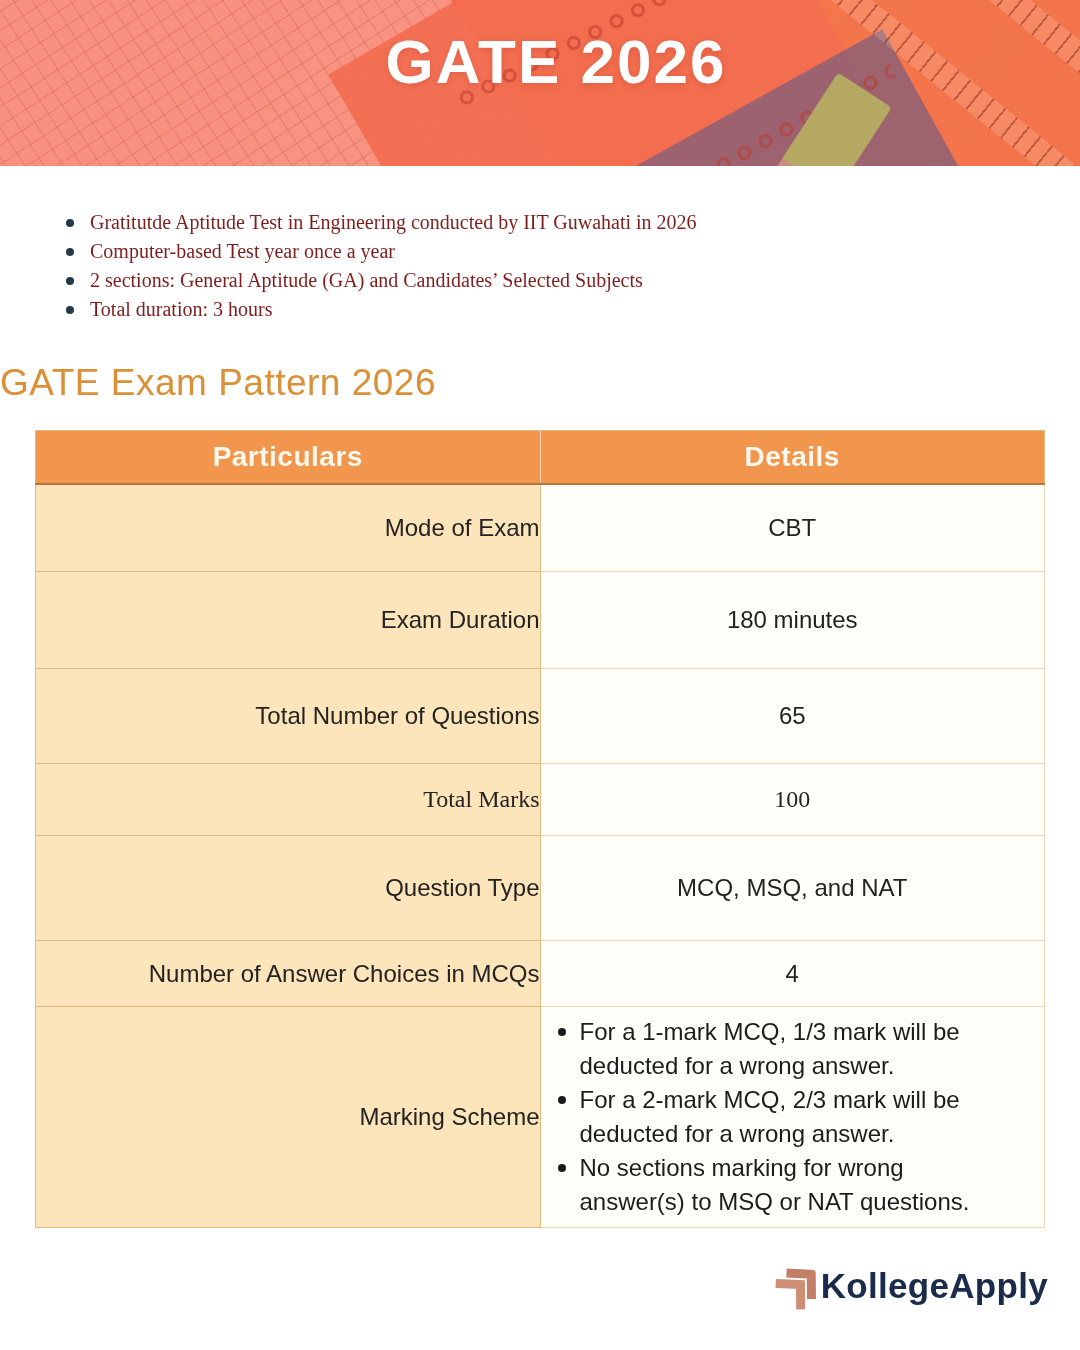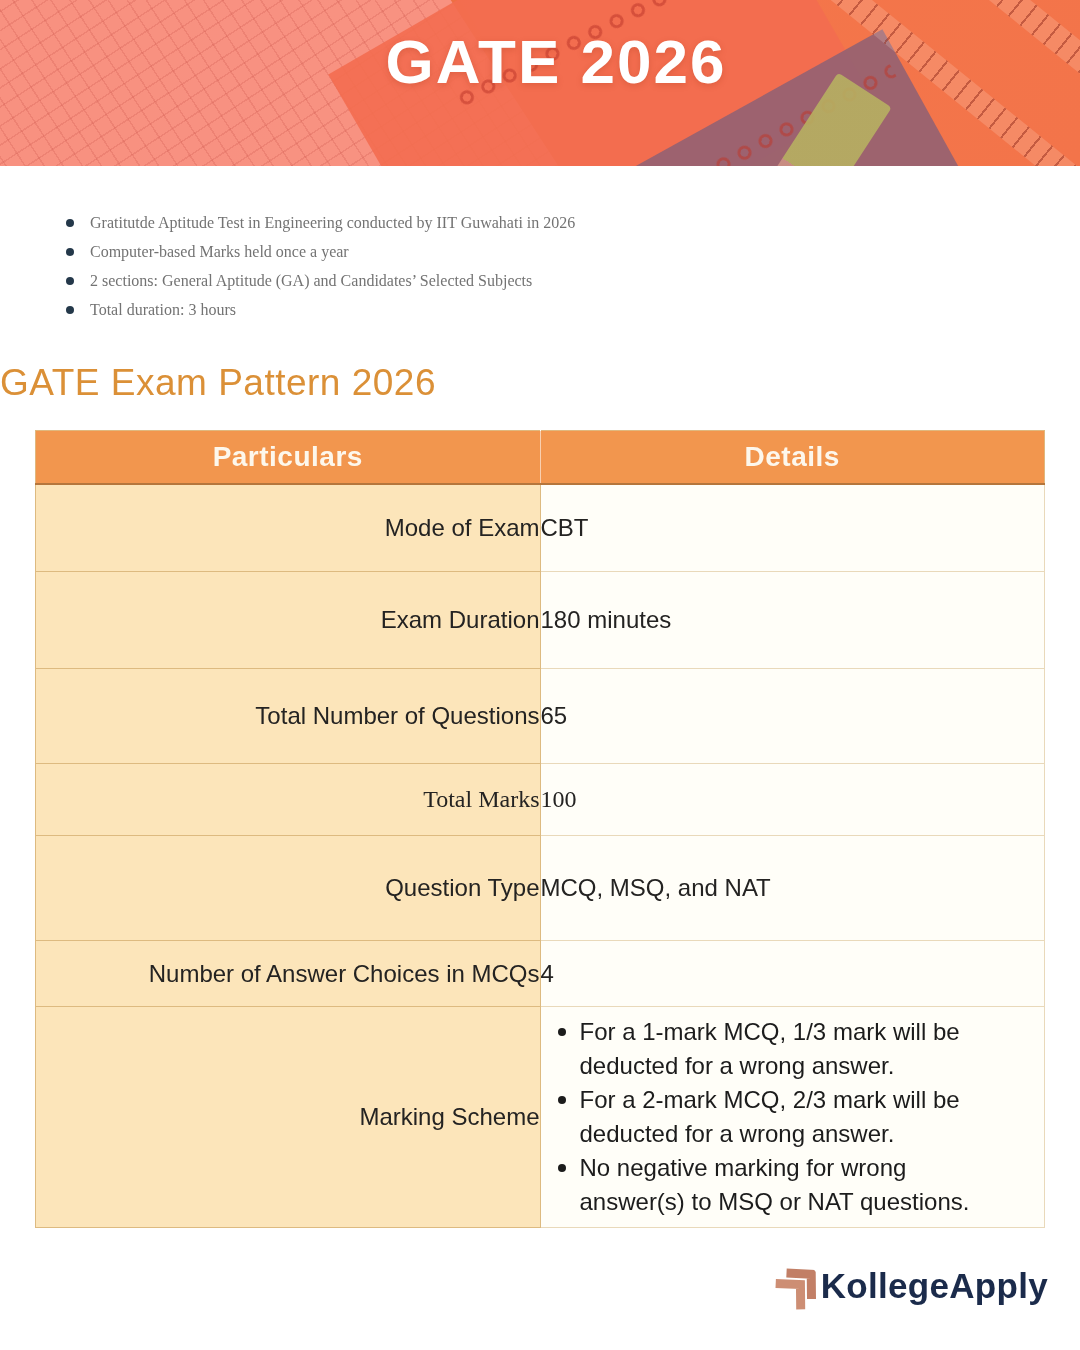--- a/index.html
+++ b/index.html
@@ -60,21 +60,21 @@
     font-size:62px; font-weight:800; letter-spacing:2px;
     text-shadow:0 2px 6px rgba(160,50,20,0.25);
   }
 
   
   .intro { margin:42px 0 0 0; padding-left:64px; }
   .intro ul { list-style:none; }
   .intro li {
     position:relative; padding-left:26px;
     font-family:"Liberation Serif", serif;
-    font-size:16px; line-height:29px; color:#737373;
+    font-size:20px; line-height:29px; color:#7f1d1d;
   }
   .intro li::before {
     content:""; position:absolute; left:2px; top:11px;
     width:8px; height:8px; border-radius:50%; background:#24384a;
   }
 
   
   .section-title {
     margin-top:38px; text-align:left;
     font-size:37px; font-weight:400; color:#db9037; letter-spacing:0.5px;
@@ -91,21 +91,21 @@
     font-size:28px; font-weight:800; letter-spacing:0.5px;
     border-bottom:2px solid #b5763c;
   }
   table.pattern th + th { border-left:1px solid rgba(255,255,255,0.55); }
   table.pattern td { vertical-align:middle; font-size:24px; color:#242322; }
   td.part {
     width:50%; text-align:right; background:#fce5ba;
     border:1px solid #ddba80;
   }
   td.det  {
-    width:50%; text-align:left; background:#fffef8;
+    width:50%; text-align:center; background:#fffef8;
     border:1px solid #e9d9ba;
   }
   tr.r1 td { height:88px; }  tr.r2 td { height:97px; }
   tr.r3 td { height:95px; }  tr.r4 td { height:72px;font-family:Liberation Serif, serif; }
   tr.r5 td { height:105px; } tr.r6 td { height:66px;margin-left:33px; }
   tr.r7 td { height:220px; }
   td.det-list { text-align:left; padding:8px 30px 8px 13px; }
   td.det-list ul { list-style:none; }
   td.det-list li {
     position:relative; padding-left:26px;
@@ -134,21 +134,21 @@
     <div class="deco coil coil-mid"></div>
     <div class="deco highlighter"></div>
     <div class="deco ruler1"></div>
     <div class="deco ruler2"></div>
     <h1 class="hero-title">GATE 2026</h1>
   </div>
 
   <div class="intro">
     <ul>
       <li>Gratitutde Aptitude Test in Engineering conducted by IIT Guwahati in 2026</li>
-      <li>Computer-based Marks held once a year</li>
+      <li>Computer-based Test year once a year</li>
       <li>2 sections: General Aptitude (GA) and Candidates’ Selected Subjects</li>
       <li>Total duration: 3 hours</li>
     </ul>
   </div>
 
   <h2 class="section-title">GATE Exam Pattern 2026</h2>
 
   <table class="pattern">
     <thead>
       <tr>
@@ -180,21 +180,21 @@
       <tr class="r6">
         <td class="part">Number of Answer Choices in MCQs</td>
         <td class="det">4</td>
       </tr>
       <tr class="r7">
         <td class="part">Marking Scheme</td>
         <td class="det det-list">
           <ul>
             <li>For a 1-mark MCQ, 1/3 mark will be deducted for a wrong answer.</li>
             <li>For a 2-mark MCQ, 2/3 mark will be deducted for a wrong answer.</li>
-            <li>No negative marking for wrong answer(s) to MSQ or NAT questions.</li>
+            <li>No sections marking for wrong answer(s) to MSQ or NAT questions.</li>
           </ul>
         </td>
       </tr>
     </tbody>
   </table>
 
   <div class="brand">
     <svg class="brand-icon" viewBox="0 0 44 48">
       <path d="M7 6 L24 24 L7 42" fill="none" stroke="#cd8e74" stroke-width="9" stroke-linecap="butt" stroke-linejoin="miter"></path>
       <path d="M22 6 L39 24 L22 42" fill="none" stroke="#c27f66" stroke-width="9" stroke-linecap="butt" stroke-linejoin="miter"></path>

